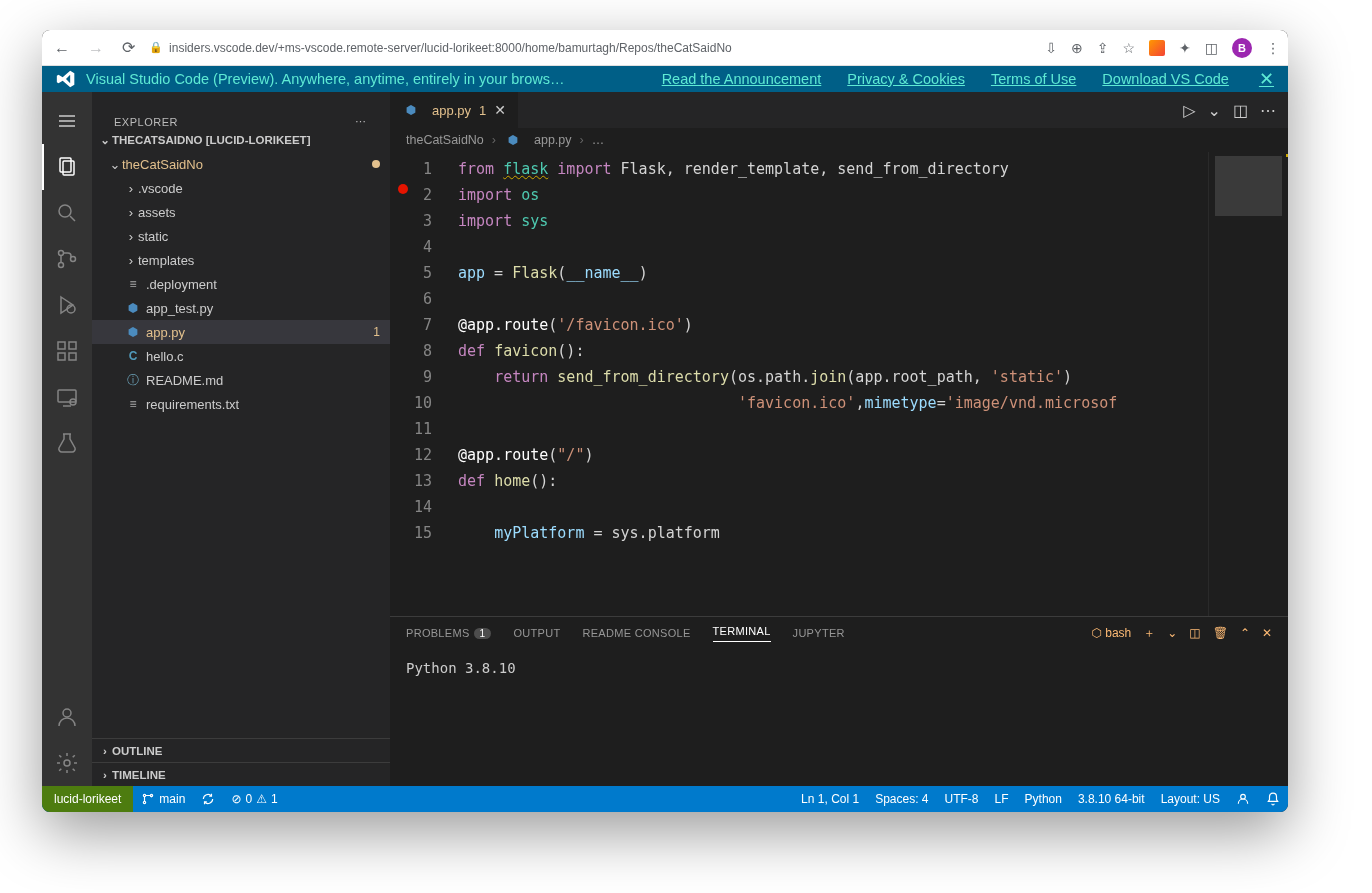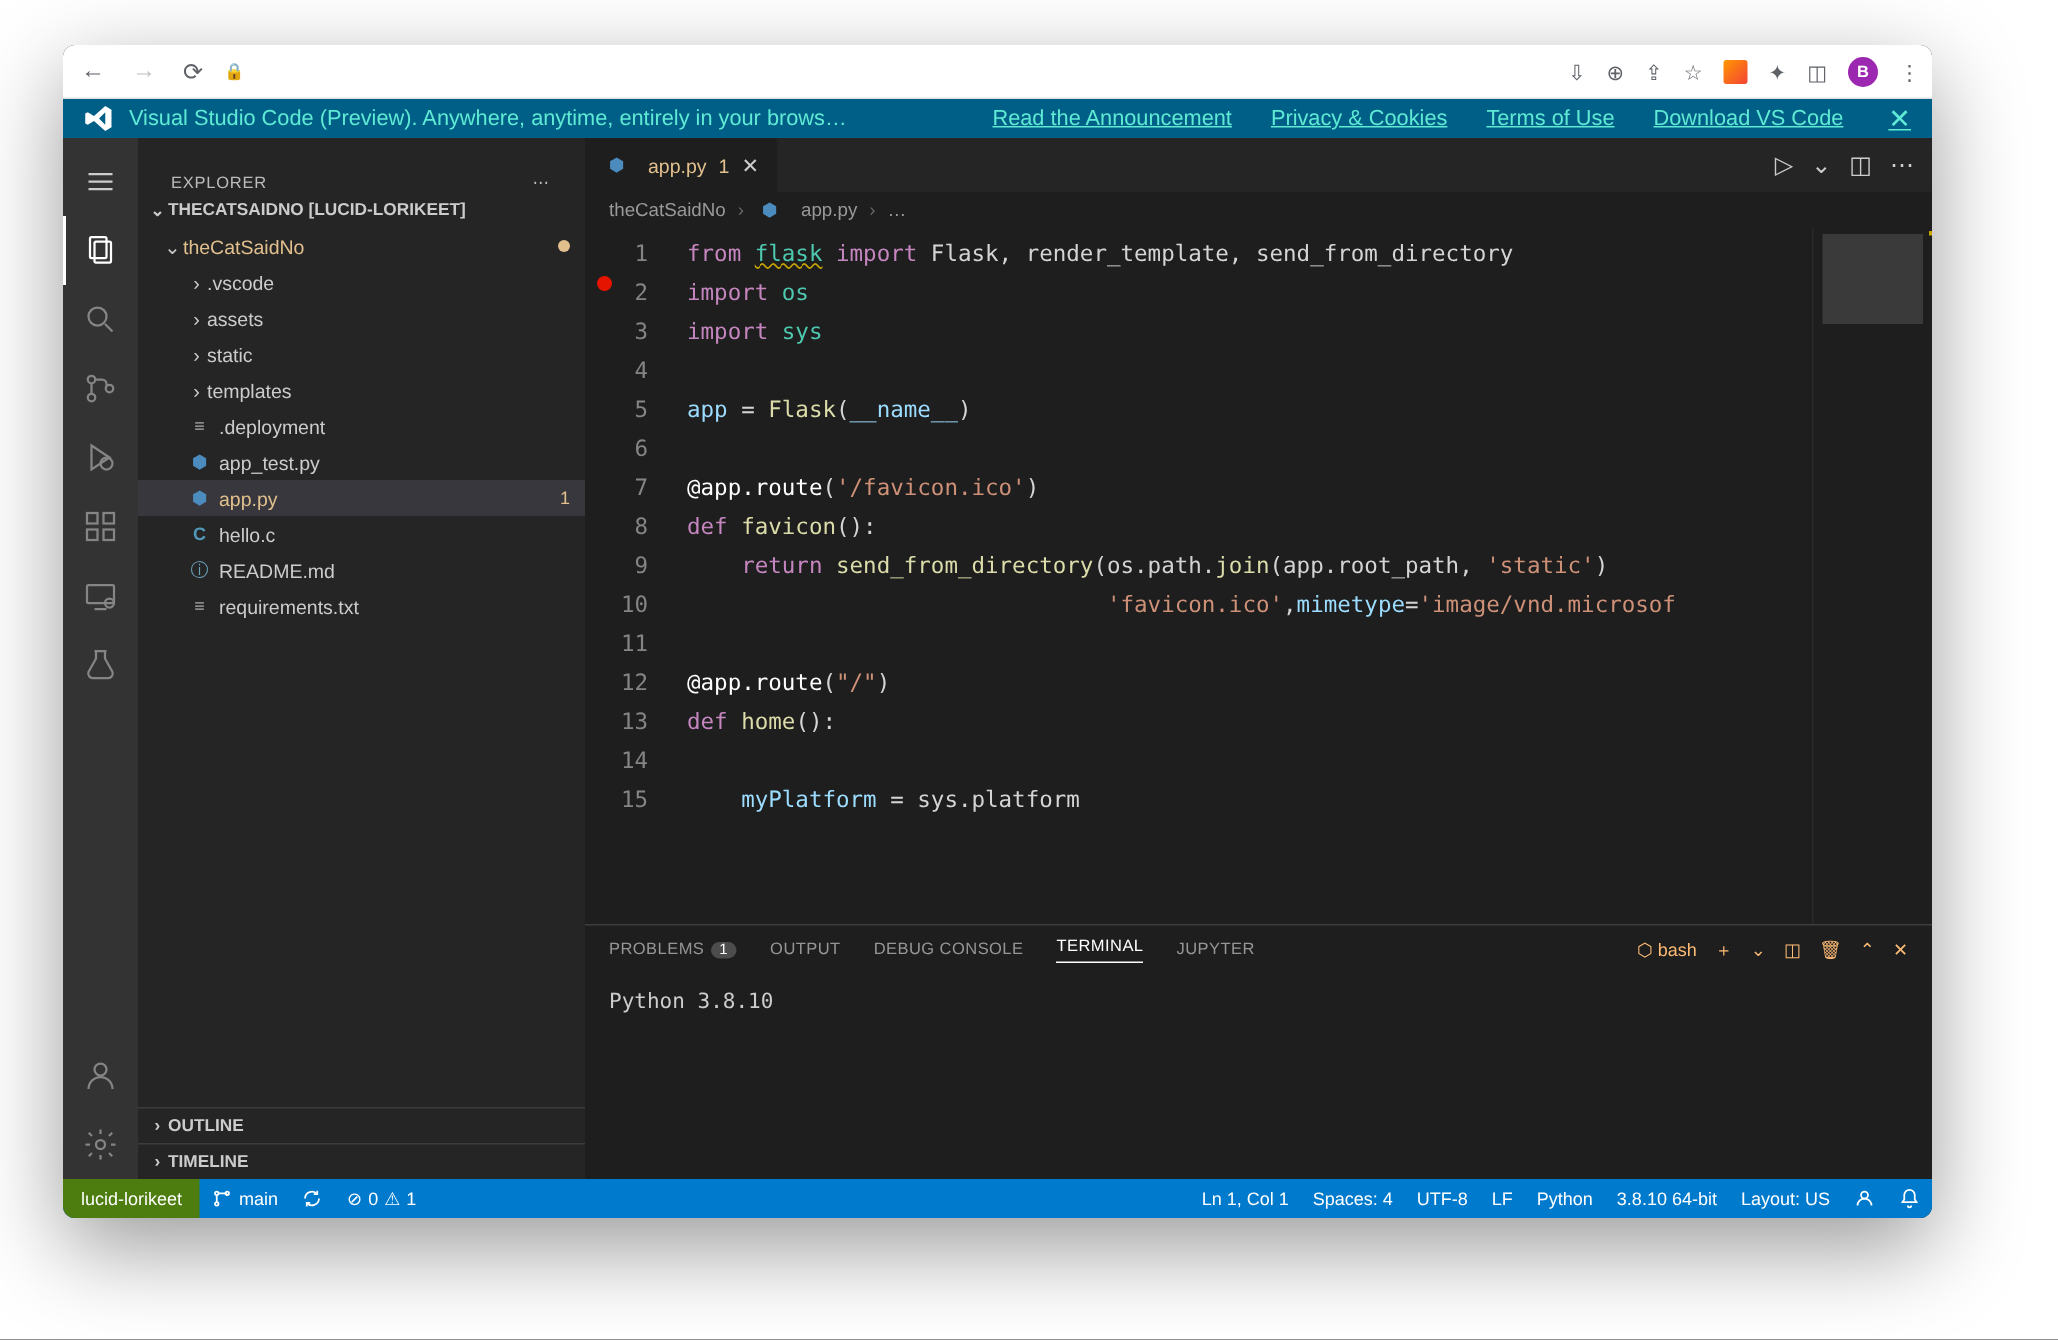--- a/index.html
+++ b/index.html
@@ -88,20 +88,21 @@
 <body>
 
 <div class="window">
 
   <div class="browser-bar">
     <span class="nav-btn">←</span>
     <span class="nav-btn" style="opacity:.4">→</span>
     <span class="nav-btn">⟳</span>
     <div class="url-bar">
       <span class="lock">🔒</span>
+      <span>insiders.vscode.dev/+ms-vscode.remote-server/lucid-lorikeet:8000/home/bamurtagh/Repos/theCatSaidNo</span>
     </div>
     <div class="browser-icons">
       <span>⇩</span>
       <span>⊕</span>
       <span>⇪</span>
       <span>☆</span>
       <span class="ext-icon"></span>
       <span>✦</span>
       <span>◫</span>
       <span class="avatar">B</span>
@@ -321,21 +322,21 @@
         <div class="minimap">
           <div class="mm-block" style="top:4px;height:60px"></div>
           <div class="mm-hl" style="top:2px;height:3px"></div>
         </div>
       </div>
 
       <div class="panel">
         <div class="panel-tabs">
           <span class="ptab"><span>PROBLEMS</span><span class="pcount">1</span></span>
           <span class="ptab">OUTPUT</span>
-          <span class="ptab">DEBUG CONSOLE</span>
+          <span class="ptab">README CONSOLE</span>
           <span class="ptab active">TERMINAL</span>
           <span class="ptab">JUPYTER</span>
           <div class="panel-right">
             <span>⬡ <span>bash</span></span>
             <span class="ico">＋</span>
             <span class="ico">⌄</span>
             <span class="ico">◫</span>
             <span class="ico">🗑</span>
             <span class="ico">⌃</span>
             <span class="ico">✕</span>

